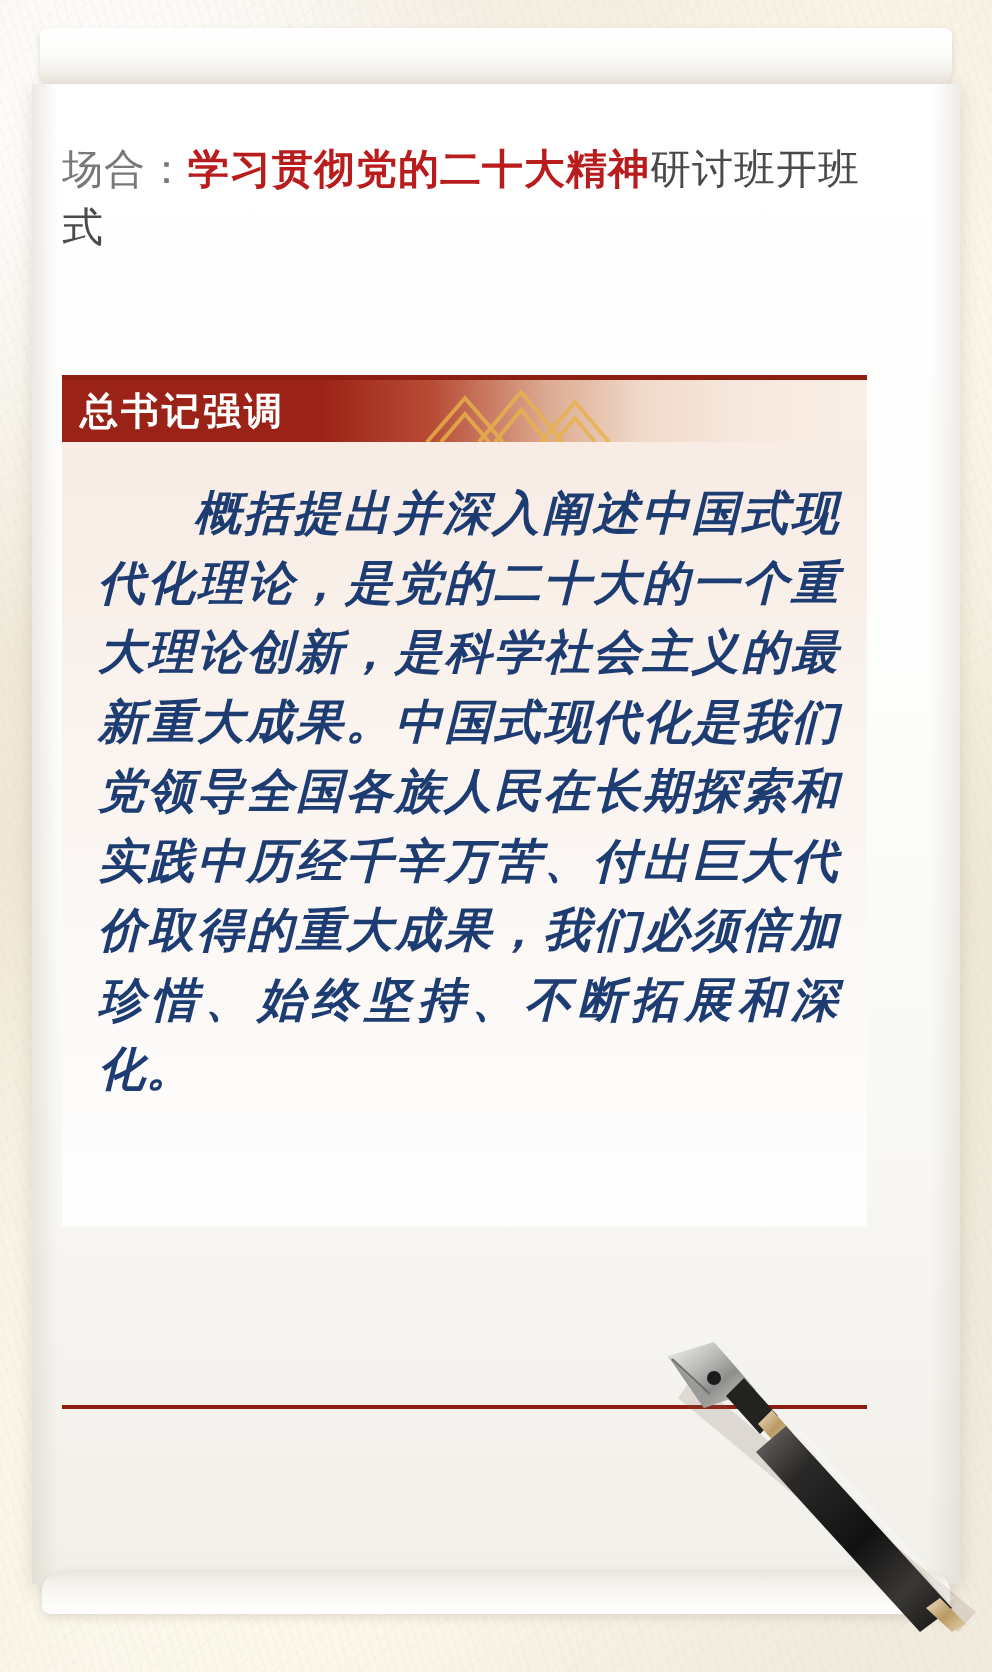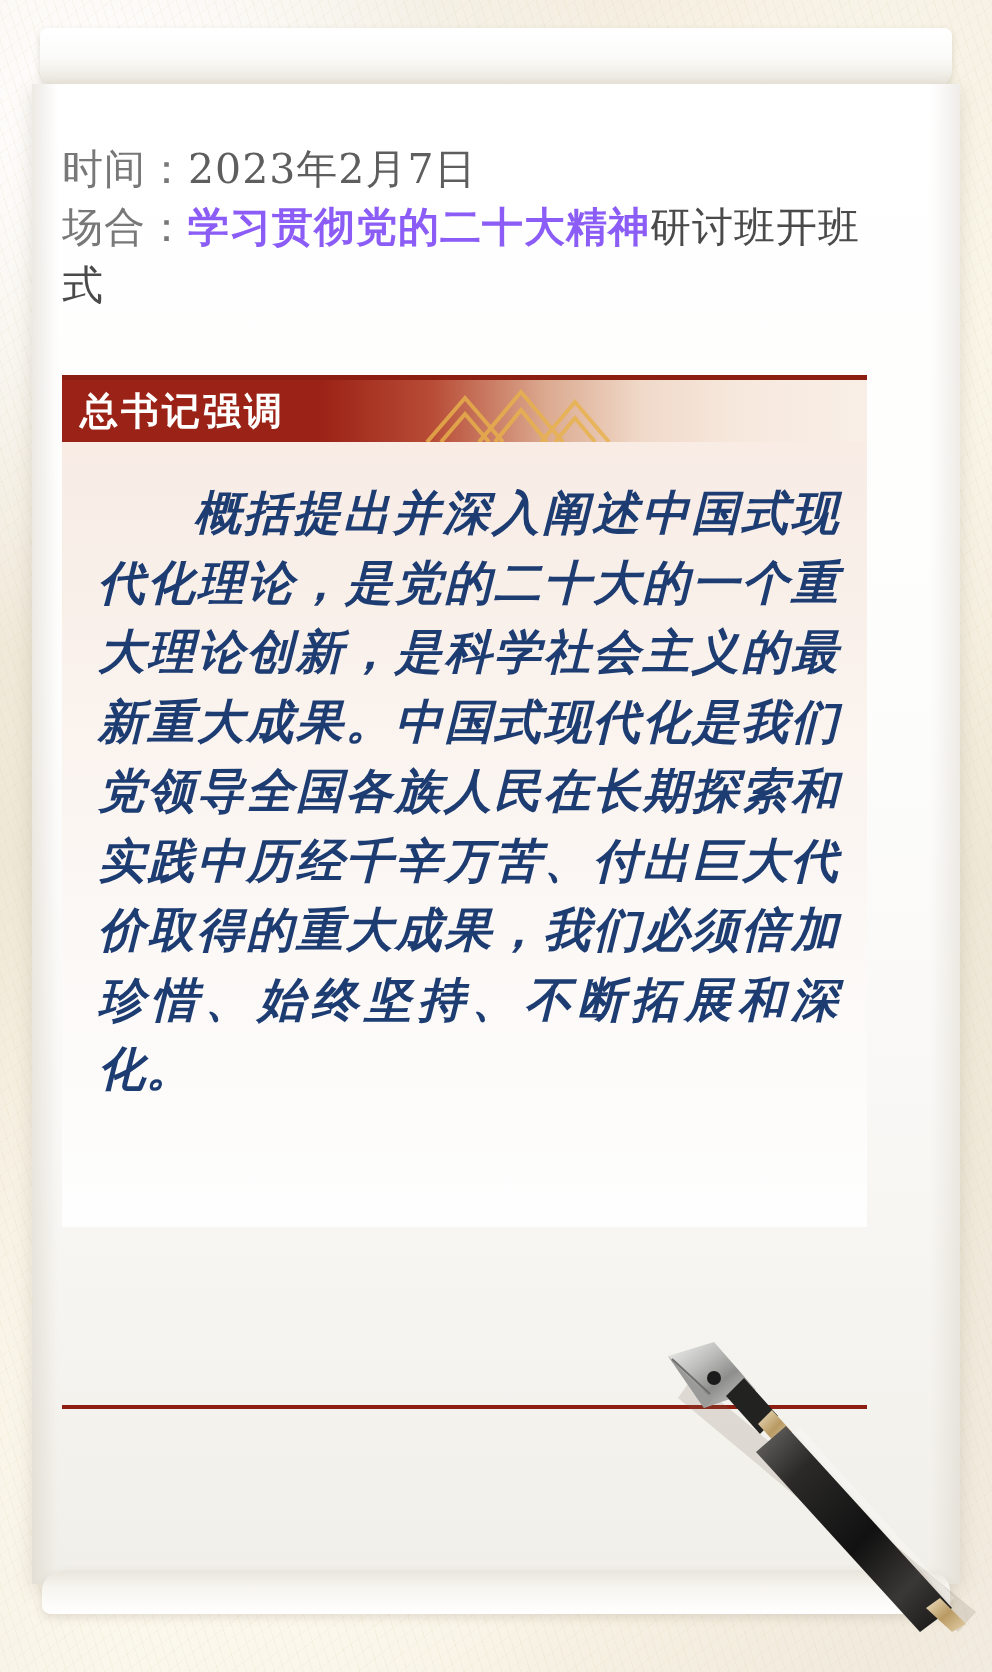--- a/index.html
+++ b/index.html
@@ -101,21 +101,21 @@
     font-family: "DejaVu Serif", "Liberation Serif", serif;
     font-size: 41px;
     line-height: 1.42;
     color: #6f6f6f;
     letter-spacing: 1px;
   }
   .meta-row { white-space: nowrap; }
   .meta-row.wrap { white-space: normal; }
   .meta-label { color: #787878; }
   .meta-value { color: #5e5e5e; }
-  .meta-highlight { color: #8b5cf6; font-weight: bold; }
+  .meta-highlight { color: #b91c1c; font-weight: bold; }
   .meta-value-strong { color: #4a4a4a; }
 
   
   .banner-wrap {
     position: absolute;
     left: 62px;
     top: 375px;
     width: 805px;
   }
   .banner-top-rule {
@@ -206,23 +206,20 @@
 
 <div class="page-bg"></div>
 
 <div class="scroll">
   <div class="scroll-top-roll"></div>
   <div class="sheet"></div>
   <div class="scroll-bottom-roll"></div>
 </div>
 
 <div class="meta">
-  <div class="meta-row">
-    <span class="meta-label">时间：</span><span class="meta-value">2023年2月7日</span>
-  </div>
   <div class="meta-row wrap">
     <span class="meta-label">场合：</span><span class="meta-highlight">学习贯彻党的二十大精神</span><span class="meta-value-strong">研讨班开班式</span>
   </div>
 </div>
 
 <div class="banner-wrap">
   <div class="banner-top-rule"></div>
   <div class="banner">
     <span class="banner-title">总书记强调</span>
     <svg class="banner-mountains" viewBox="0 0 200 58" preserveAspectRatio="none">

